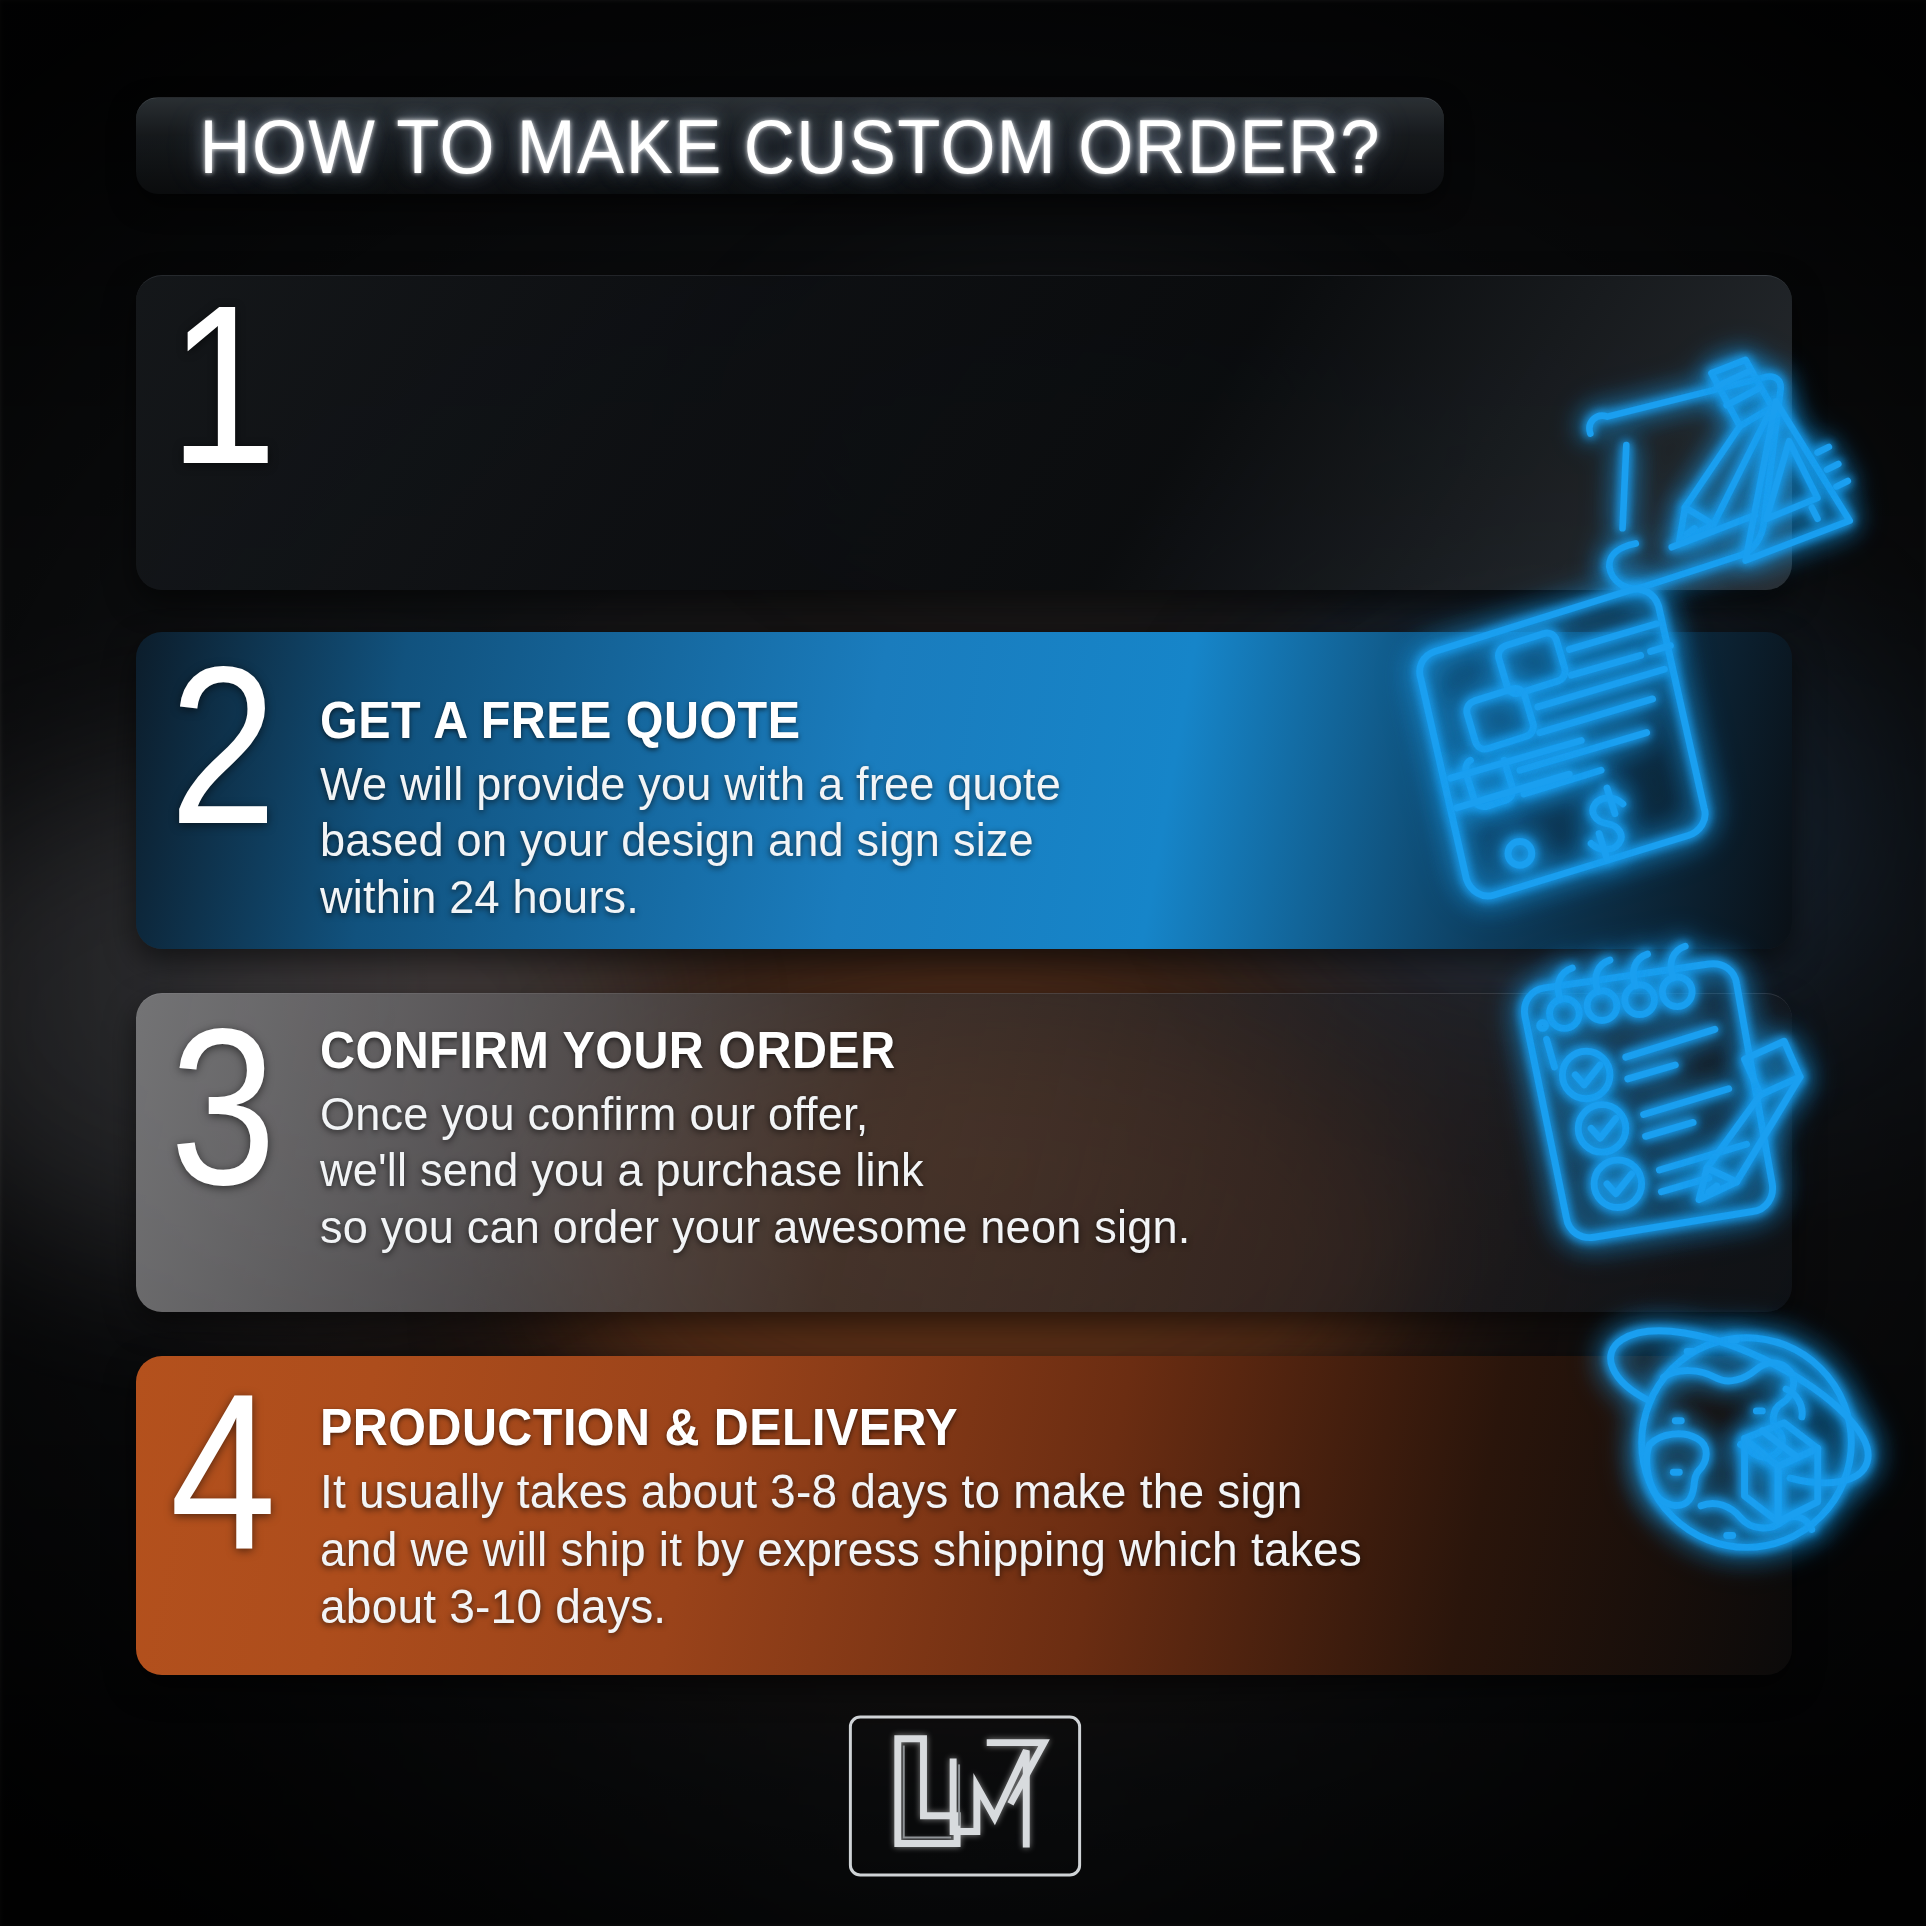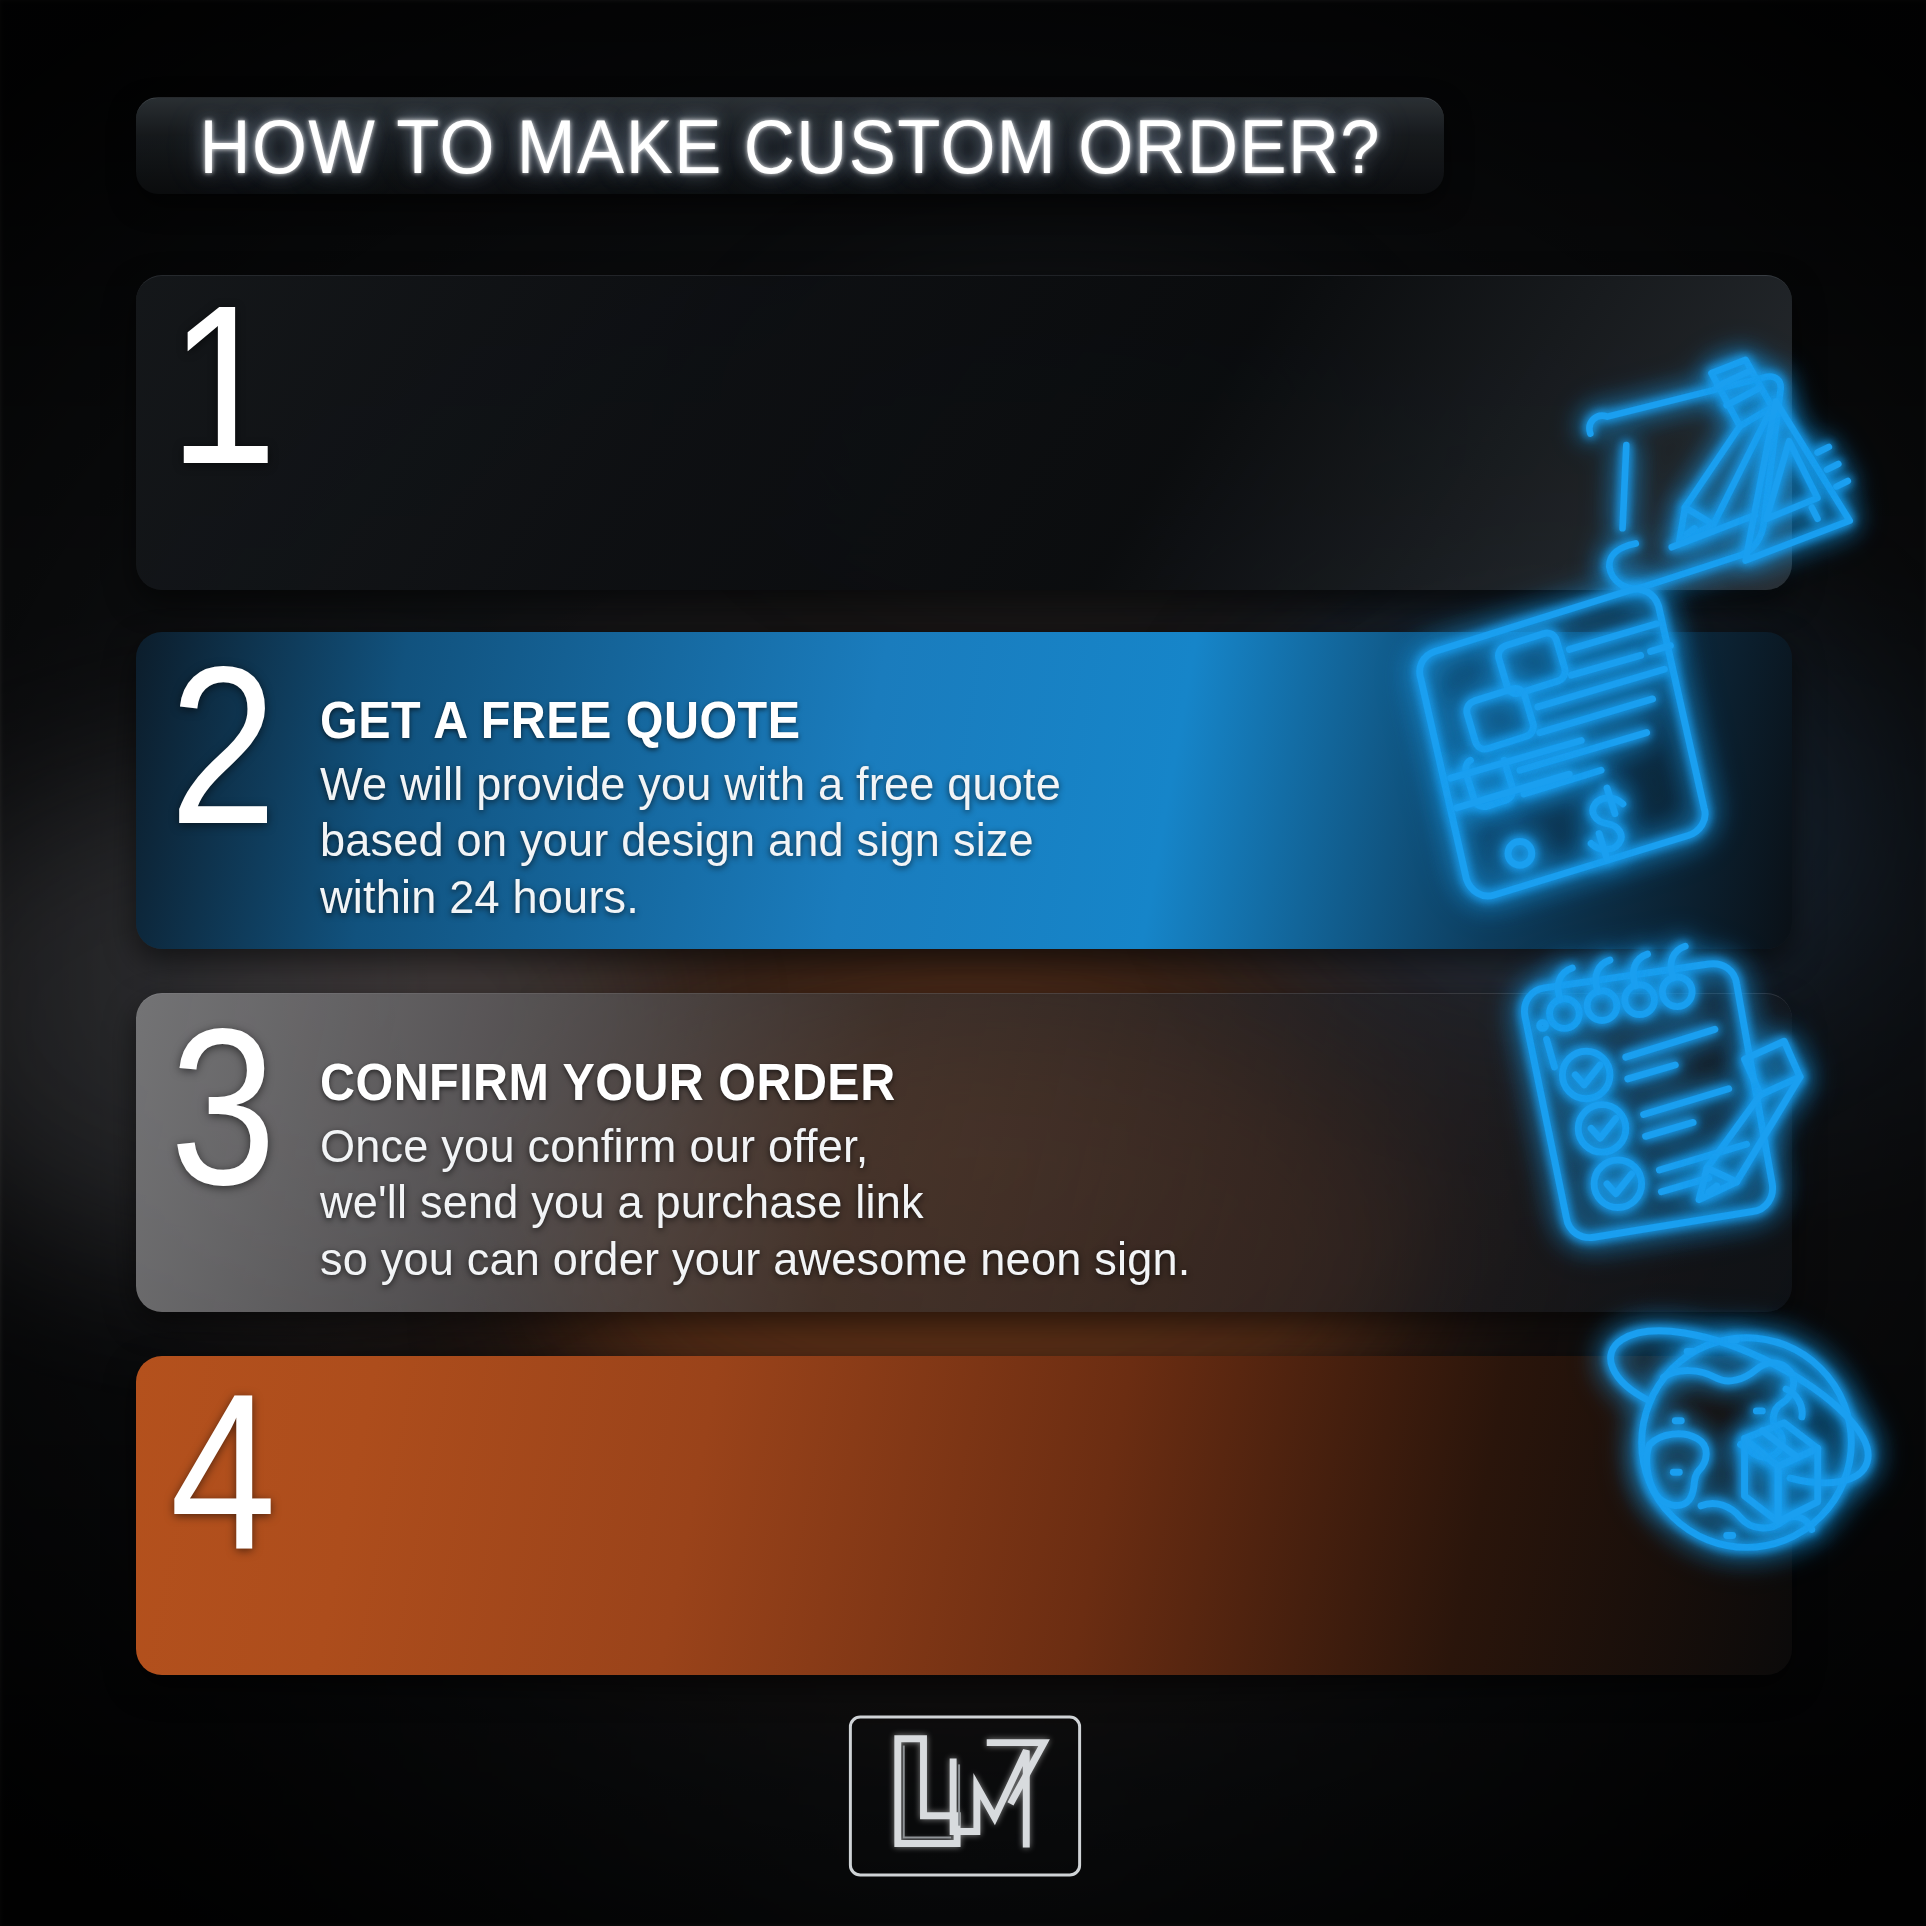--- a/index.html
+++ b/index.html
@@ -122,21 +122,21 @@
     font-size:47px;
     line-height:1.20;
     letter-spacing:0.2px;
     transform:scaleX(0.96);
     transform-origin:left center;
     white-space:nowrap;
     text-shadow:0 2px 6px rgba(0,0,0,0.65);
   }
   #card-1 .step-body{padding-top:22px;}
   #card-2 .step-body{padding-top:59px;}
-  #card-3 .step-body{padding-top:28px;margin-top:32px;}
+  #card-3 .step-body{padding-top:28px;}
   #card-4 .step-body{padding-top:42px;}
   #card-4 .step-desc{font-size:48px;}
 
   
   .neon-icon{position:absolute;z-index:6;pointer-events:none;}
   .neon-icon svg{display:block;overflow:visible;}
   .neon-icon svg *{
     stroke:#1a9ff0;
     fill:none;
     stroke-linecap:round;
@@ -205,20 +205,26 @@
         <div class="step-desc">we'll send you a purchase link</div>
         <div class="step-desc">so you can order your awesome neon sign.</div>
       </div>
     </div>
   </div>
 
   <div class="card" id="card-4">
     <div class="card-bg"></div>
     <div class="card-inner">
       <div class="step-num">4</div>
+      <div class="step-body">
+        <div class="step-title">PRODUCTION &amp; DELIVERY</div>
+        <div class="step-desc">It usually takes about 3-8 days to make the sign</div>
+        <div class="step-desc">and we will ship it by express shipping which takes</div>
+        <div class="step-desc">about 3-10 days.</div>
+      </div>
     </div>
   </div>
 
   <div class="neon-icon" id="icon-1">
     <svg viewBox="0 0 300 280" width="289" height="265">
       <g stroke-width="7">
 
         <path d="M22 100 C18 88 28 78 40 82 L208 40 C218 38 224 44 223 53 L205 196 C203 210 195 222 182 228 L78 262 C60 268 44 256 42 240"></path>
         <path d="M42 240 C42 228 50 222 62 218 L70 216"></path>
         <path d="M60 112 L56 200"></path>

